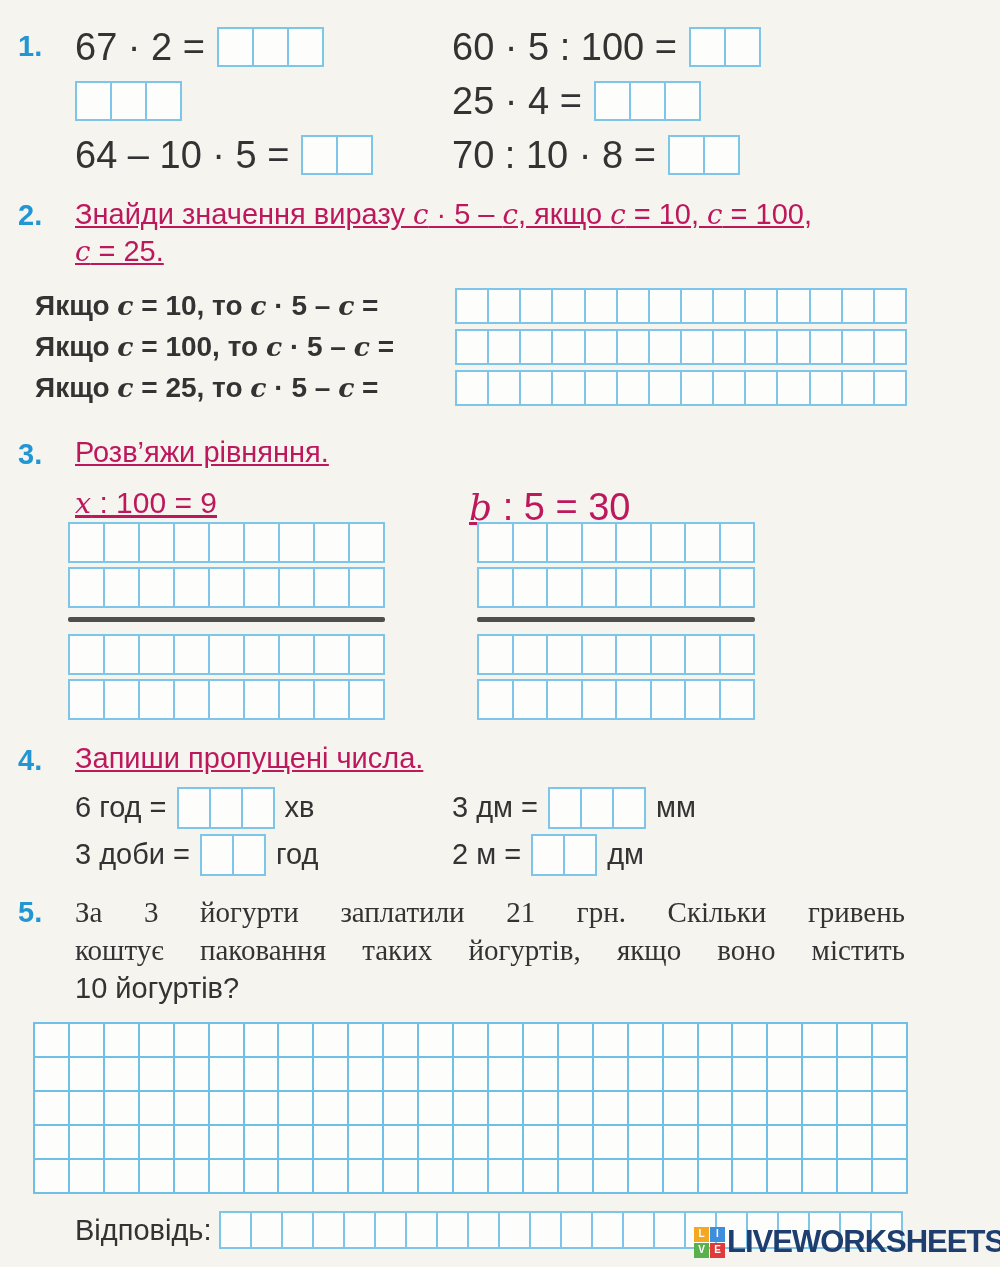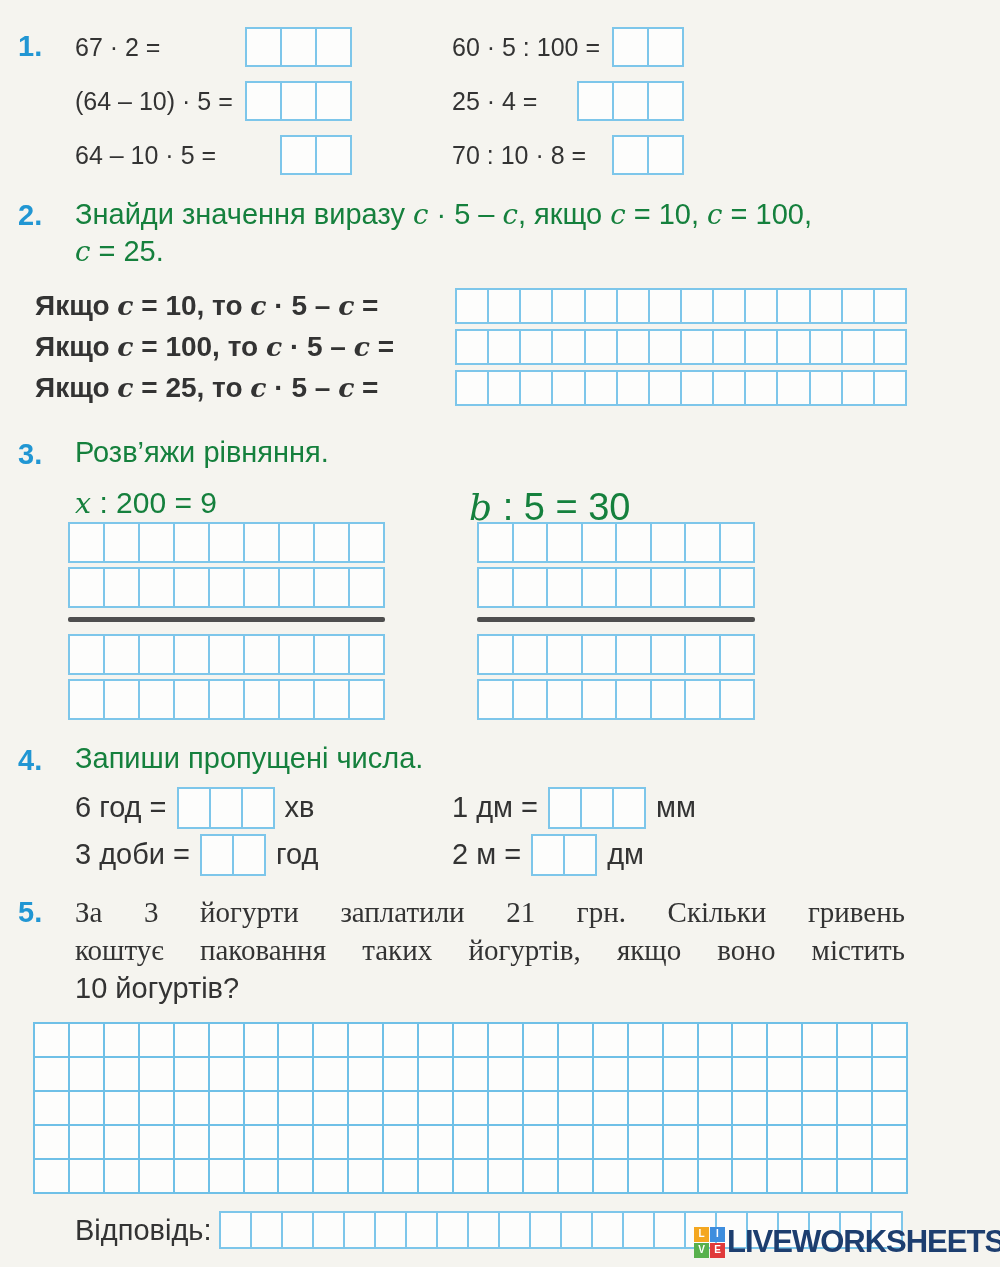--- a/index.html
+++ b/index.html
@@ -3,32 +3,32 @@
 <meta charset="utf-8">
 <style>
   html,body{margin:0;padding:0;}
   body{
     width:1000px;height:1267px;position:relative;overflow:hidden;
     background:#f5f4ef;color:#333;
     font-family:"Liberation Sans", sans-serif;
   }
   .abs{position:absolute;}
   .num{font-weight:bold;font-size:29px;color:#2196d3;}
-  .txt{font-size:29px;color:#15803d;}
+  .txt{font-size:29px;color:#be185d;text-decoration:underline;}
   .mvar{font-family:"DejaVu Serif", serif;font-style:italic;font-size:0.95em;}
   
   .bxg{display:inline-flex;border:2px solid #7dc6ea;background:#fdfdfc;}
   .bxg .bx{border-left:2px solid #7dc6ea;}
   .bxg .bx:first-child{border-left:none;}
   .bxg1{height:36px;vertical-align:middle;}
   .bxg1 .bx{width:33px;}
   .bxg4{height:38px;vertical-align:middle;}
   .bxg4 .bx{width:30px;}
   
-  .exrow{display:flex;align-items:center;height:42px;margin-bottom:12px;font-size:25px;justify-content:space-between;}
+  .exrow{display:flex;align-items:center;height:42px;margin-bottom:12px;font-size:38px;}
   .exrow .lbl{margin-right:12px;white-space:nowrap;}
   
   .ex2row{display:flex;align-items:center;margin-bottom:5px;font-size:28px;}
   .ex2label{width:420px;white-space:nowrap;font-weight:bold;}
   .stripw{display:flex;height:32px;width:448px;border:2px solid #7dc6ea;background:#fdfdfc;}
   .stripw .bx{flex:1;border-left:2px solid #7dc6ea;}
   .stripw .bx:first-child{border-left:none;}
   
   .strip{display:flex;height:37px;border:2px solid #7dc6ea;background:#fdfdfc;margin-bottom:4px;}
   .strip .bx{flex:1;border-left:2px solid #7dc6ea;}
@@ -66,21 +66,20 @@
 <div class="abs" style="left:75px;top:26px">
   <div class="exrow">
     <span class="lbl">67 · 2 =</span>
     <span class="bxg bxg1">
         <div class="bx"></div>
         <div class="bx"></div>
         <div class="bx"></div>
       </span>
   </div>
   <div class="exrow">
-    <span class="lbl">(64 – 10) · 5 =</span>
     <span class="bxg bxg1">
         <div class="bx"></div>
         <div class="bx"></div>
         <div class="bx"></div>
       </span>
   </div>
   <div class="exrow">
     <span class="lbl">64 – 10 · 5 =</span>
     <span class="bxg bxg1">
         <div class="bx"></div>
@@ -173,21 +172,21 @@
         <div class="bx"></div>
         <div class="bx"></div>
         <div class="bx"></div>
         <div class="bx"></div>
       </span>
   </div>
 </div>
 
 <div class="abs num" style="left:18px;top:438px">3.</div>
 <div class="abs txt" style="left:75px;top:436px">Розв’яжи рівняння.</div>
-<div class="abs txt" style="left:75px;top:486px;font-size:30px"><span class="mvar">x</span><span> : 200 = 9</span></div>
+<div class="abs txt" style="left:75px;top:486px;font-size:30px"><span class="mvar">x</span><span> : 100 = 9</span></div>
 <div class="abs txt" style="left:469px;top:486px;font-size:38px"><span class="mvar">b</span><span> : 5 = 30</span></div>
 <div class="abs" style="left:68px;top:522px;width:317px">
   <div class="strip">
       <div class="bx"></div>
       <div class="bx"></div>
       <div class="bx"></div>
       <div class="bx"></div>
       <div class="bx"></div>
       <div class="bx"></div>
       <div class="bx"></div>
@@ -289,21 +288,21 @@
     <span class="pre">3 доби =</span>
     <span class="bxg bxg4">
         <div class="bx"></div>
         <div class="bx"></div>
       </span>
     <span class="post">год</span>
   </div>
 </div>
 <div class="abs" style="left:452px;top:786px">
   <div class="ex4row">
-    <span class="pre">1 дм =</span>
+    <span class="pre">3 дм =</span>
     <span class="bxg bxg4">
         <div class="bx"></div>
         <div class="bx"></div>
         <div class="bx"></div>
       </span>
     <span class="post">мм</span>
   </div>
   <div class="ex4row">
     <span class="pre">2 м =</span>
     <span class="bxg bxg4">

